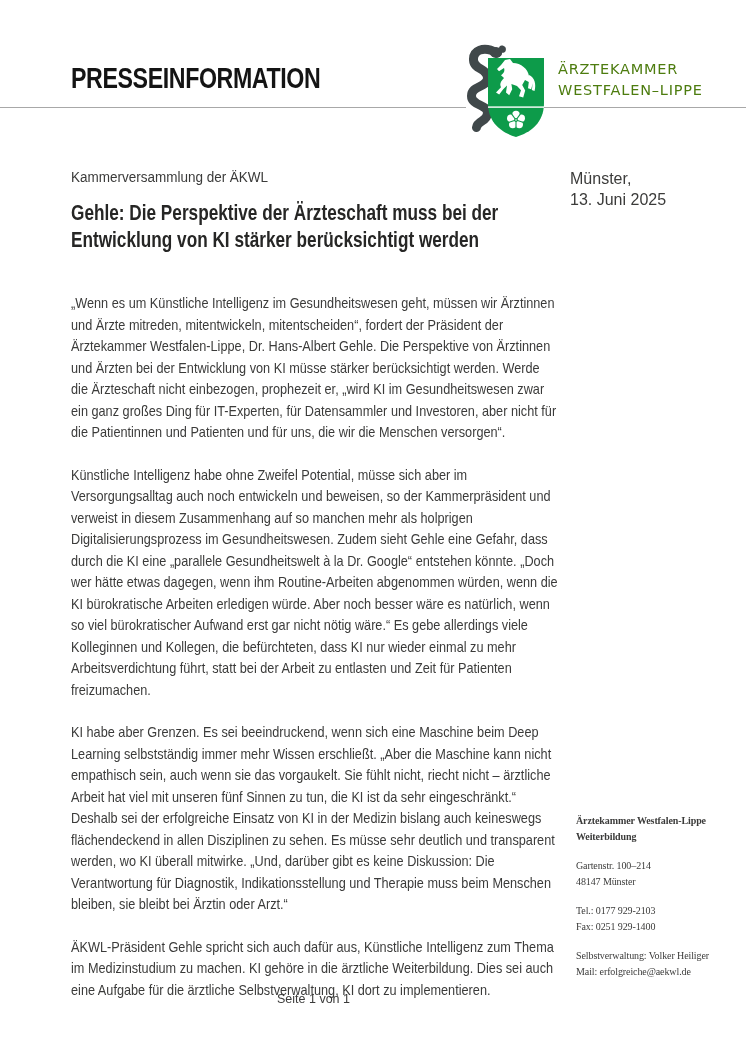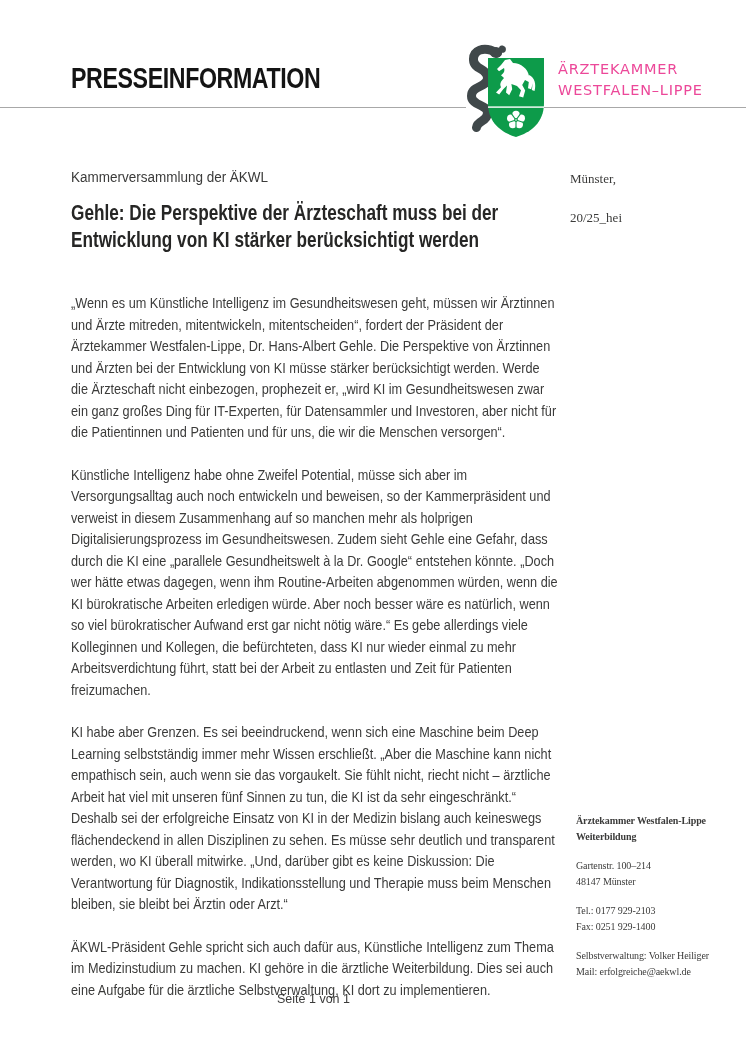--- a/index.html
+++ b/index.html
@@ -22,29 +22,29 @@
     white-space:nowrap;
   }
   .rule{
     left:0;top:107px;width:746px;height:1px;
     background:#a8a8a8;
   }
   .logo{left:466px;top:44px;width:78px;height:94px;}
   .brand-text{
     left:558px;top:59px;
     font-family:"DejaVu Sans", sans-serif;
-    font-size:14.5px;line-height:21px;color:#ec4899;
+    font-size:14.5px;line-height:21px;color:#4d7c0f;
     letter-spacing:0.8px;white-space:nowrap;
   }
 
   
   .meta{
     left:570px;top:168px;width:170px;
-    font-family:Liberation Serif, serif;
-    font-size:13px;line-height:21px;color:#3b3b3a;
+    font-family:Liberation Sans, sans-serif;
+    font-size:16px;line-height:21px;color:#3b3b3a;
   }
   .meta .ref{margin-top:18px;}
 
   
   .kicker{
     left:71px;top:168px;
     font-size:15.5px;color:#3b3b3a;
     transform:scaleX(0.87);transform-origin:left top;
     white-space:nowrap;
   }
@@ -130,21 +130,21 @@
 
 <div class="abs brand-text">
   <div>ÄRZTEKAMMER</div>
   <div>WESTFALEN–LIPPE</div>
 </div>
 
 <div class="abs kicker">Kammerversammlung der ÄKWL</div>
 
 <div class="abs meta">
   <div>Münster,</div>
-  <div class="ref">20/25_hei</div>
+  <div>13. Juni 2025</div>
 </div>
 
 <div class="abs headline">Gehle: Die Perspektive der Ärzteschaft muss bei der Entwicklung von KI stärker berücksichtigt werden</div>
 
 <div class="abs body-col">
   <p>„Wenn es um Künstliche Intelligenz im Gesundheitswesen geht, müssen wir Ärztinnen und Ärzte mitreden, mitentwickeln, mitentscheiden“, fordert der Präsident der Ärztekammer Westfalen-Lippe, Dr. Hans-Albert Gehle. Die Perspektive von Ärztinnen und Ärzten bei der Entwicklung von KI müsse stärker berücksichtigt werden. Werde die Ärzteschaft nicht einbezogen, prophezeit er, „wird KI im Gesundheitswesen zwar ein ganz großes Ding für IT-Experten, für Datensammler und Investoren, aber nicht für die Patientinnen und Patienten und für uns, die wir die Menschen versorgen“.</p>
   <p>Künstliche Intelligenz habe ohne Zweifel Potential, müsse sich aber im Versorgungsalltag auch noch entwickeln und beweisen, so der Kammerpräsident und verweist in diesem Zusammenhang auf so manchen mehr als holprigen Digitalisierungsprozess im Gesundheitswesen. Zudem sieht Gehle eine Gefahr, dass durch die KI eine „parallele Gesundheitswelt à la Dr. Google“ entstehen könnte. „Doch wer hätte etwas dagegen, wenn ihm Routine-Arbeiten abgenommen würden, wenn die KI bürokratische Arbeiten erledigen würde. Aber noch besser wäre es natürlich, wenn so viel bürokratischer Aufwand erst gar nicht nötig wäre.“ Es gebe allerdings viele Kolleginnen und Kollegen, die befürchteten, dass KI nur wieder einmal zu mehr Arbeitsverdichtung führt, statt bei der Arbeit zu entlasten und Zeit für Patienten freizumachen.</p>
   <p>KI habe aber Grenzen. Es sei beeindruckend, wenn sich eine Maschine beim Deep Learning selbstständig immer mehr Wissen erschließt. „Aber die Maschine kann nicht empathisch sein, auch wenn sie das vorgaukelt. Sie fühlt nicht, riecht nicht – ärztliche Arbeit hat viel mit unseren fünf Sinnen zu tun, die KI ist da sehr eingeschränkt.“ Deshalb sei der erfolgreiche Einsatz von KI in der Medizin bislang auch keineswegs flächendeckend in allen Disziplinen zu sehen. Es müsse sehr deutlich und transparent werden, wo KI überall mitwirke. „Und, darüber gibt es keine Diskussion: Die Verantwortung für Diagnostik, Indikationsstellung und Therapie muss beim Menschen bleiben, sie bleibt bei Ärztin oder Arzt.“</p>
   <p>ÄKWL-Präsident Gehle spricht sich auch dafür aus, Künstliche Intelligenz zum Thema im Medizinstudium zu machen. KI gehöre in die ärztliche Weiterbildung. Dies sei auch eine Aufgabe für die ärztliche Selbstverwaltung, KI dort zu implementieren.</p>
 </div>

